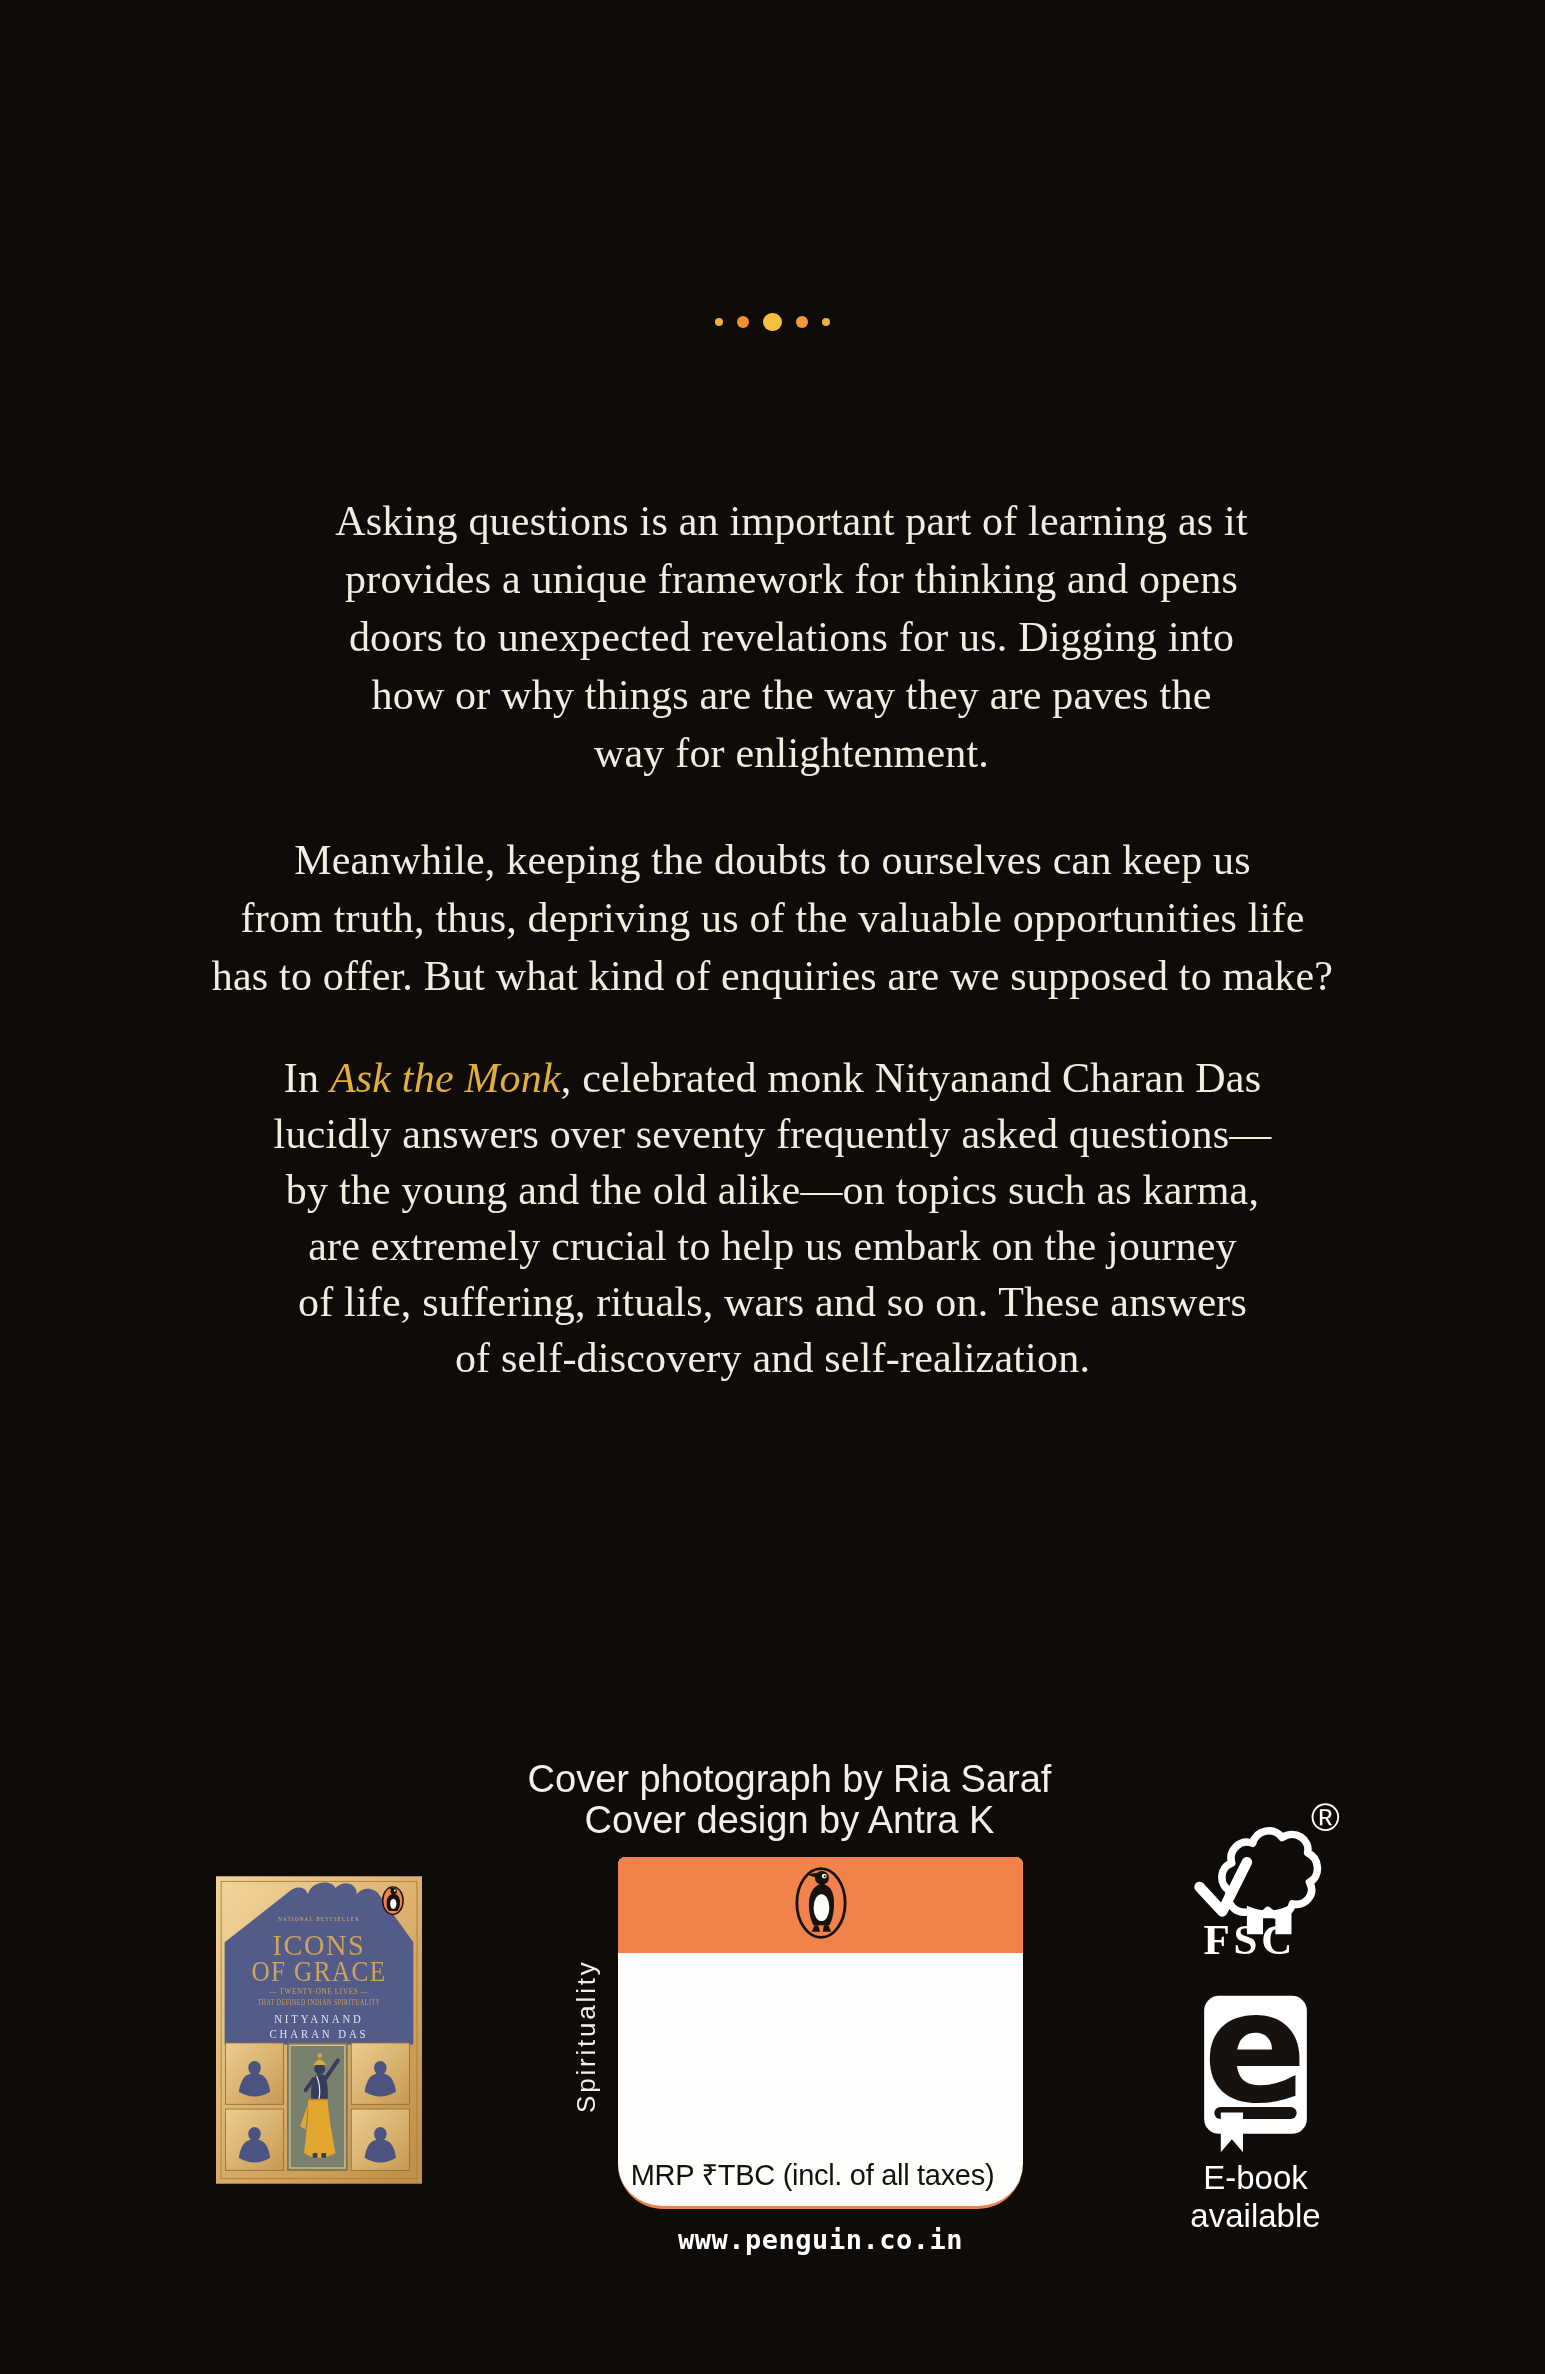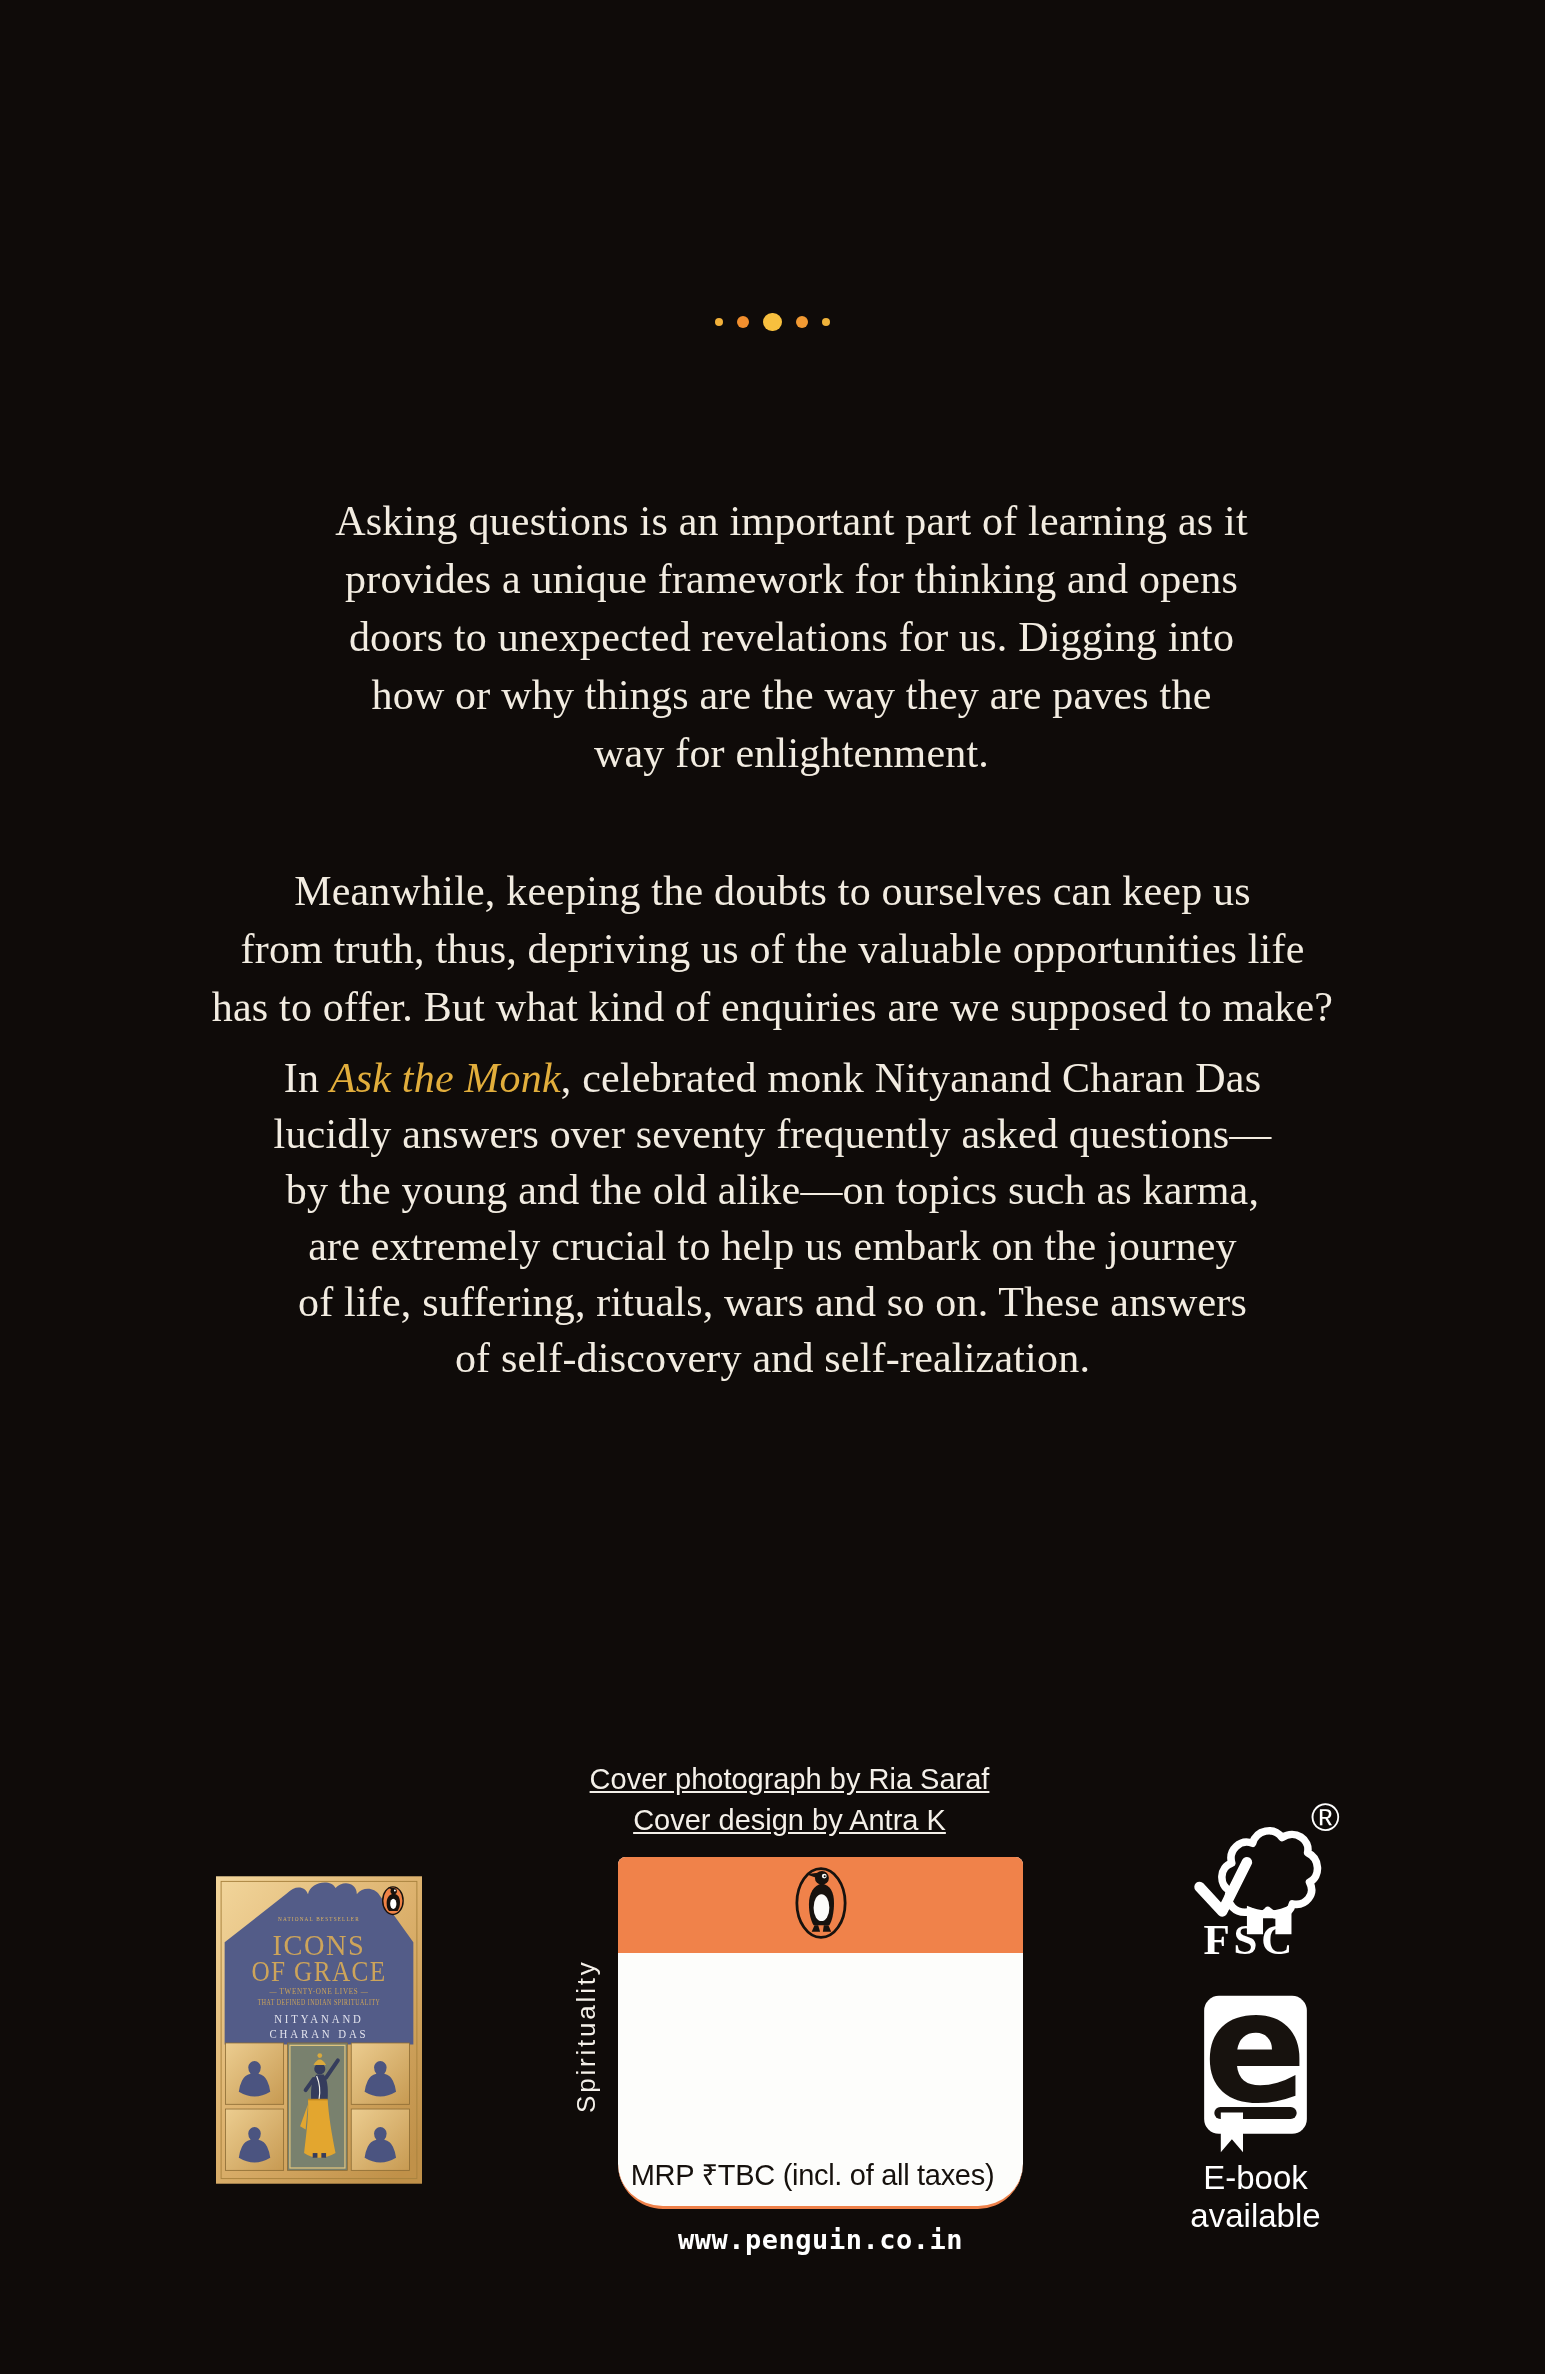--- a/index.html
+++ b/index.html
@@ -12,27 +12,27 @@
   .dot{border-radius:50%;}
   .dot.s{width:8.3px;height:8.3px;}
   .dot.m{width:12px;height:12px;}
   .dot.l{width:18.6px;height:18.6px;}
 
   
   .para{position:absolute;left:0;right:0;text-align:center;color:#f2ece1;
         font-size:42px;line-height:58px;letter-spacing:0.2px;}
   .para .bline{white-space:nowrap;}
   .p1{top:492px;padding-left:38px;}
-  .p2{top:831px;margin-top:31px;}
+  .p2{top:831px;}
   .p3{top:1050px;line-height:56px;}
   .title-italic{font-style:italic;color:#e2ae3c;}
 
   
   .credits{position:absolute;top:1759px;left:34px;right:0;text-align:center;
-           font-family:"Liberation Sans",sans-serif;font-size:29px;line-height:41px;color:#f4f0e9;text-decoration:underline;}
+           font-family:"Liberation Sans",sans-serif;font-size:38px;line-height:41px;color:#f4f0e9;}
 
   
   .book-thumb{position:absolute;left:216px;top:1851px;width:206px;height:358px;text-align:right;}
   .book-thumb svg{display:block;width:100%;height:100%;}
   .ct{font-family:"Liberation Serif",serif;text-anchor:middle;}
   .ct.badge{font-size:9px;letter-spacing:2px;fill:#d9b162;}
   .ct.title{font-size:37px;fill:#cda45a;letter-spacing:2px;}
   .ct.sub{font-size:10.5px;fill:#cda45a;letter-spacing:1px;}
   .ct.author{font-size:15px;fill:#e3e4ee;letter-spacing:4px;}
 

